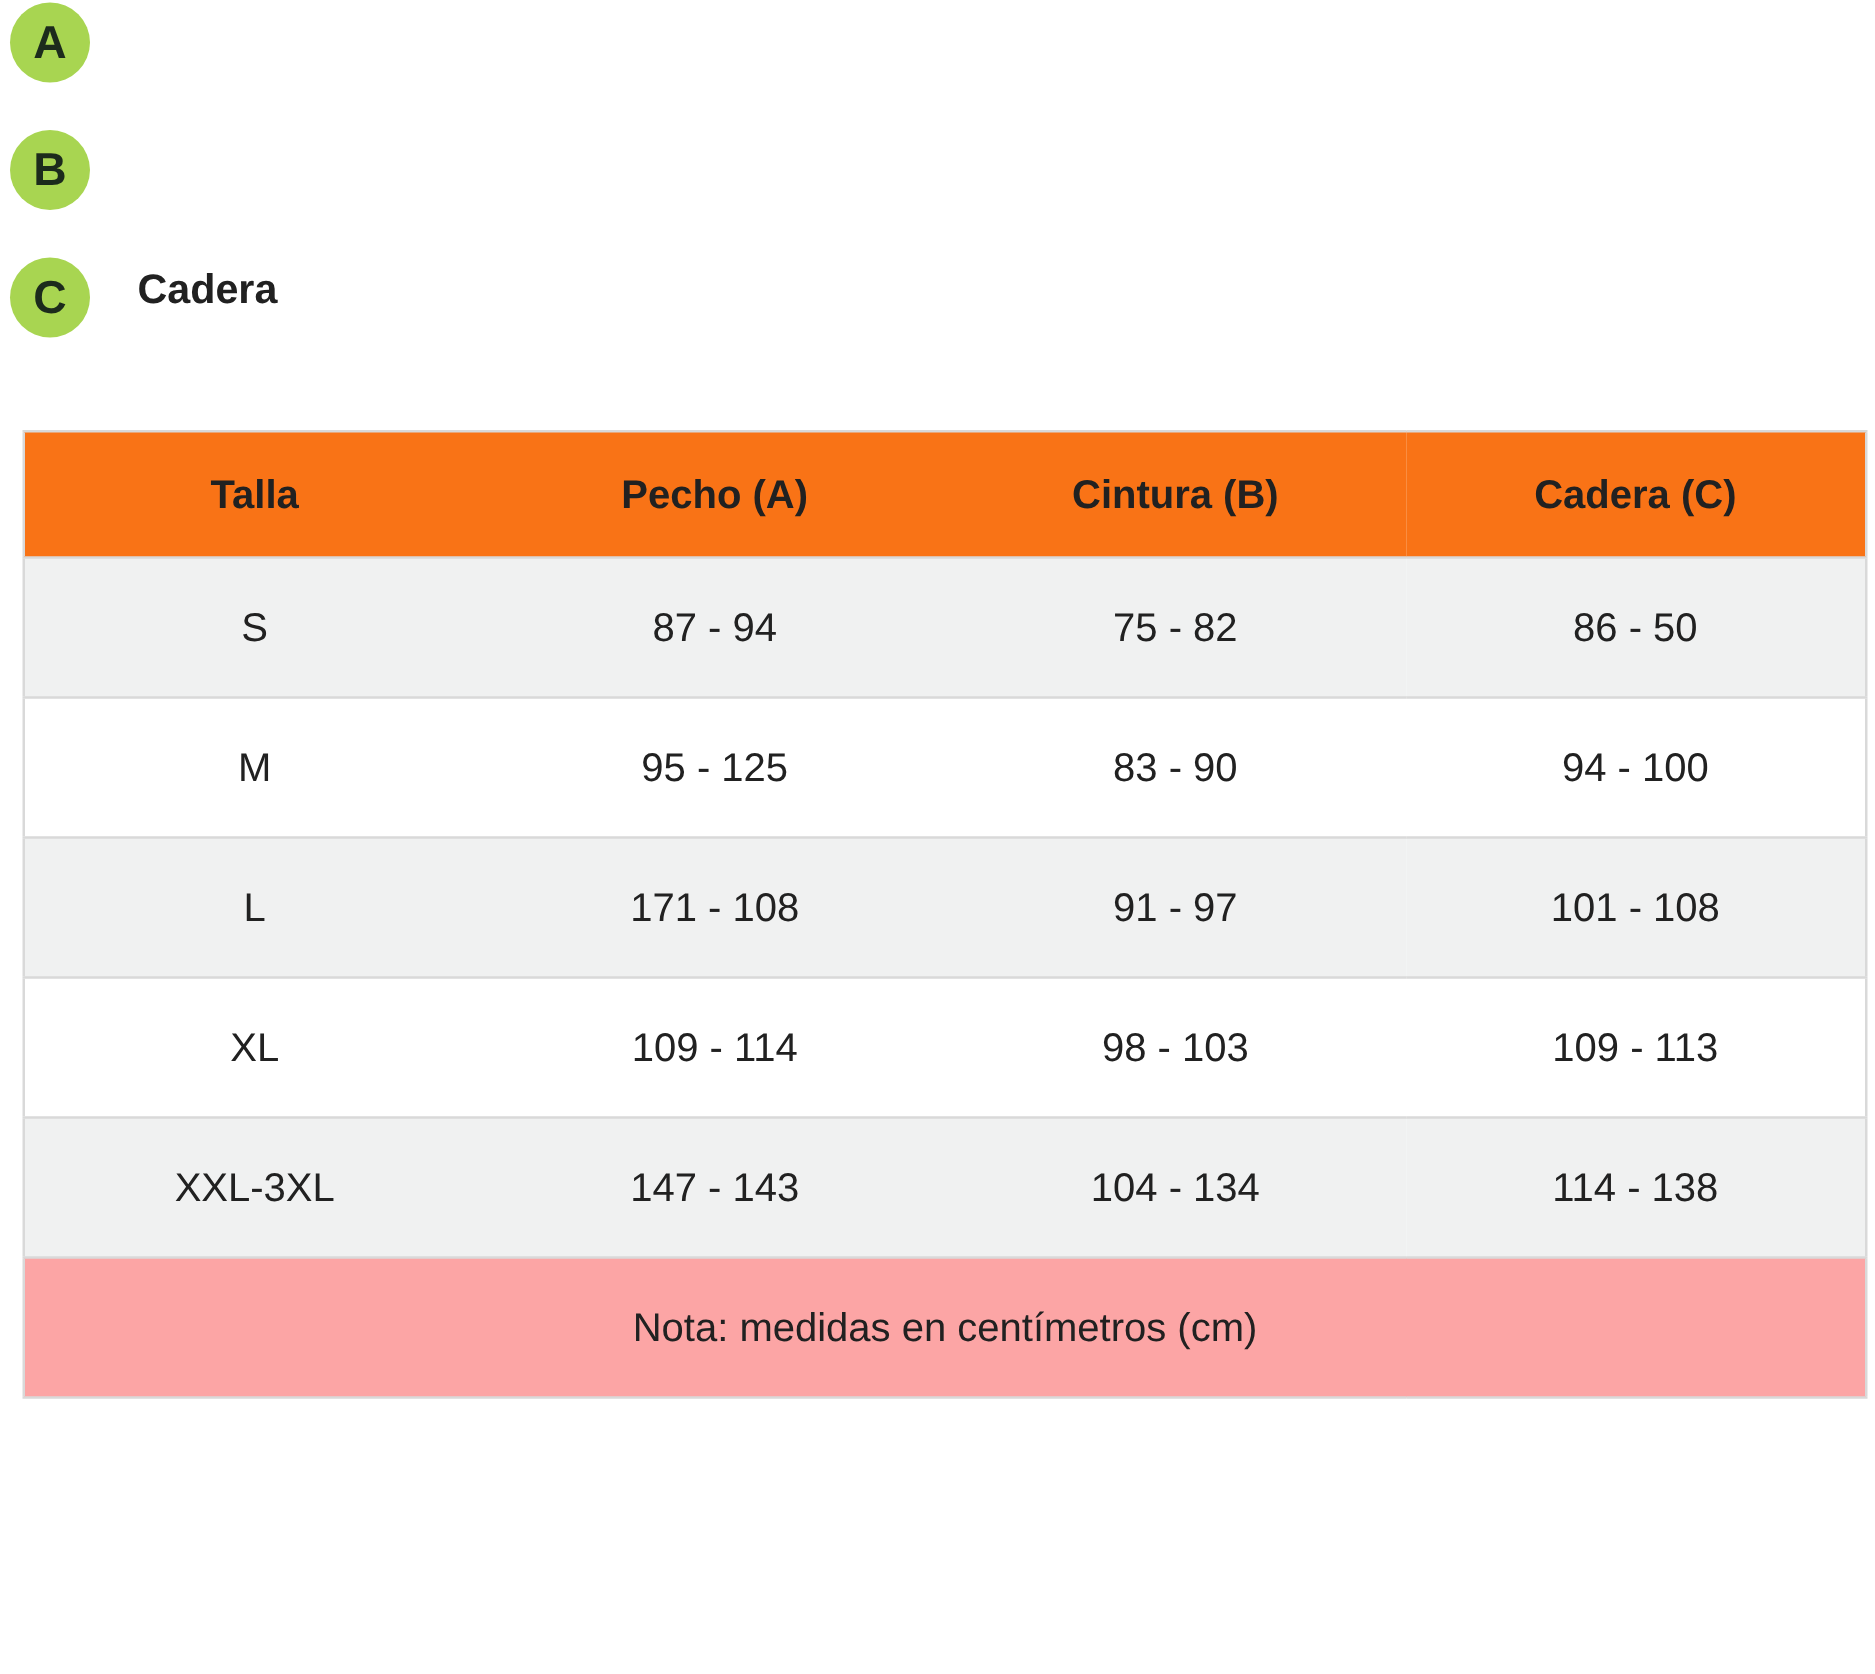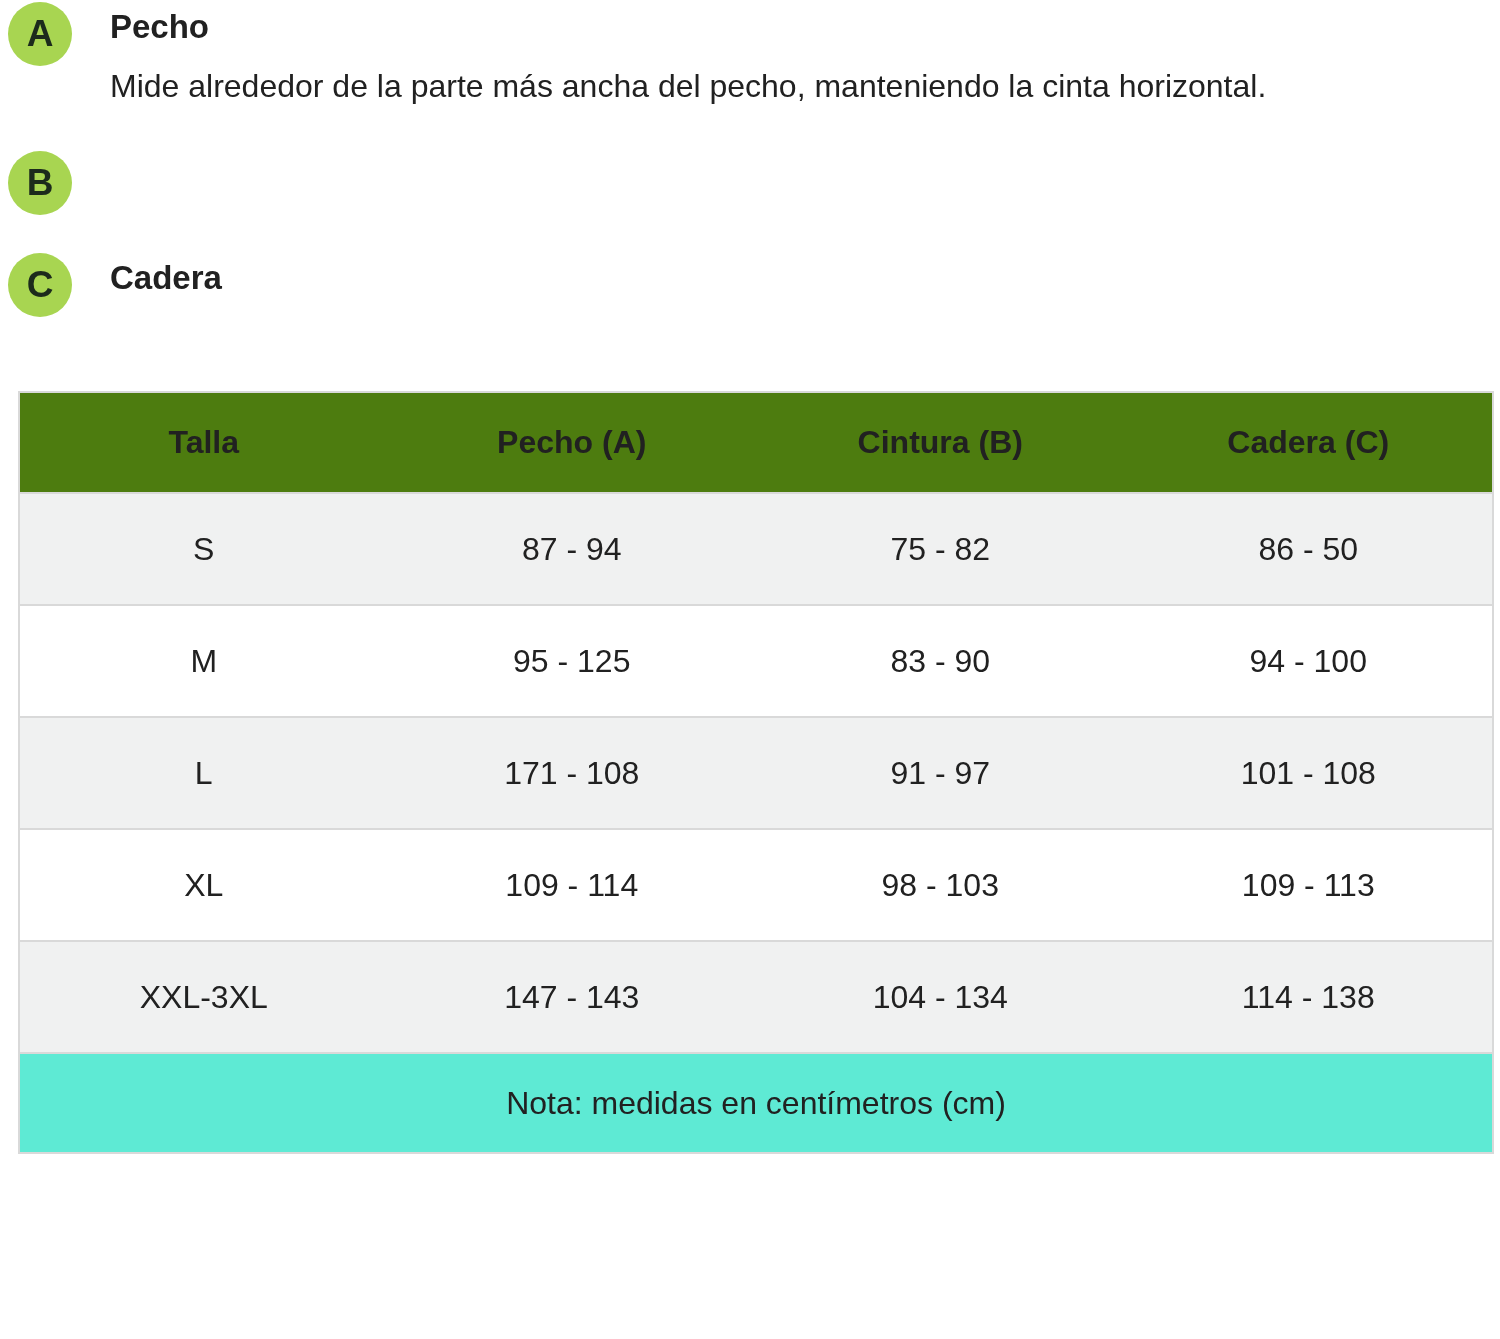--- a/index.html
+++ b/index.html
@@ -67,45 +67,41 @@
   .size-table td {
     border-top: 2px solid #d9d9d9;
     border-bottom: 2px solid #d9d9d9;
     text-align: center;
     vertical-align: middle;
     padding: 0;
   }
   .size-table th {
     font-weight: bold;
     height: 101px;
-    background: #4d7c0f;
+    background: #f97316;
   }
   .size-table td {
     height: 112px;
     background: #ffffff;
   }
   .size-table tr.alt td {
     background: #f0f1f1;
   }
   .size-table td.note-cell {
-    height: 100px;
-    background: #5eead4;
+    height: 112px;
+    background: #fca5a5;
   }
 </style>
 </head>
 <body>
 
 <div class="size-guide">
 
   <div class="section">
     <div class="badge">A</div>
-    <div class="section-content">
-      <h3 class="section-title">Pecho</h3>
-      <p class="section-desc">Mide alrededor de la parte más ancha del pecho, manteniendo la cinta horizontal.</p>
-    </div>
   </div>
 
   <div class="section">
     <div class="badge">B</div>
     <div class="section-content">
     </div>
   </div>
 
   <div class="section">
     <div class="badge">C</div>

